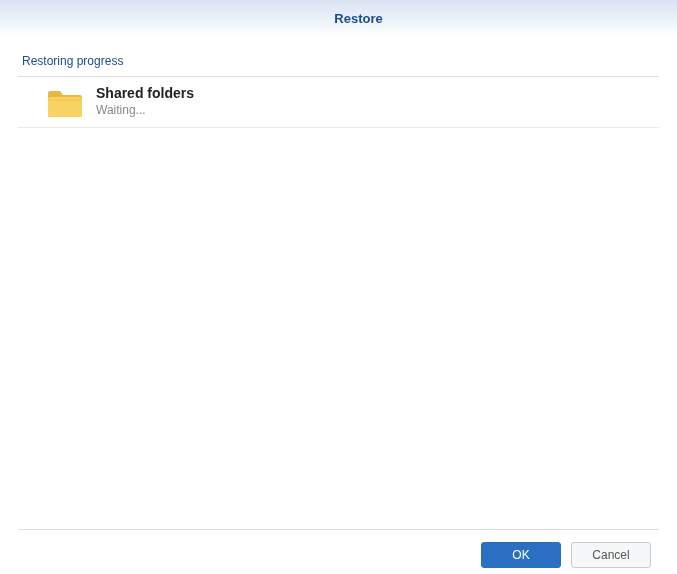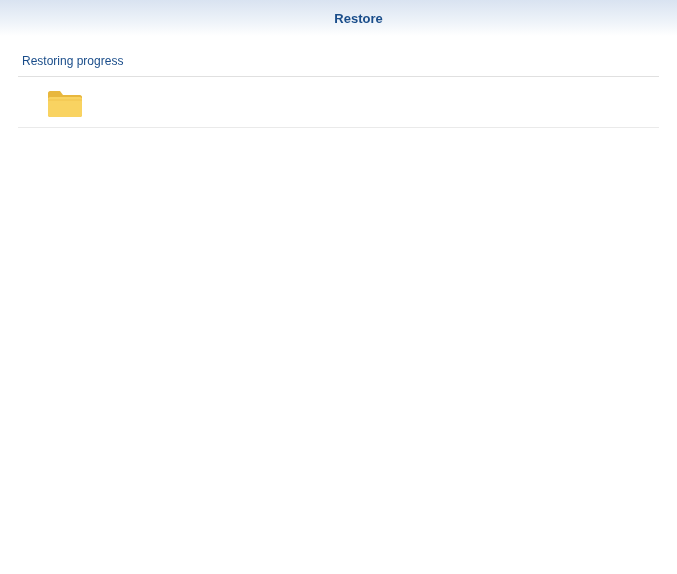--- a/index.html
+++ b/index.html
@@ -117,16 +117,24 @@
 
   <div class="content">
     <div class="item-row">
       <span class="folder-icon">
         <svg viewBox="0 0 38 32" width="38" height="32">
           <path d="M2 6 L2 28 C2 29 3 30 4 30 L34 30 C35 30 36 29 36 28 L36 10 C36 9 35 8 34 8 L17 8 L14 4 L4 4 C3 4 2 5 2 6 Z" fill="#e8b73d"></path>
           <path d="M2 12 L2 28 C2 29 3 30 4 30 L34 30 C35 30 36 29 36 28 L36 12 C36 11 35 10 34 10 L4 10 C3 10 2 11 2 12 Z" fill="#f9d361"></path>
           <path d="M2 12 L36 12 L36 14 L2 14 Z" fill="#f2c74e" opacity="0.6"></path>
         </svg>
       </span>
+      <div class="item-text">
+        <div class="item-title">Shared folders</div>
+        <div class="item-status">Waiting...</div>
+      </div>
     </div>
   </div>
 
+  <div class="footer">
+    <button class="btn btn-primary">OK</button>
+    <button class="btn btn-secondary">Cancel</button>
+  </div>
 </div>
 
 </body></html>

